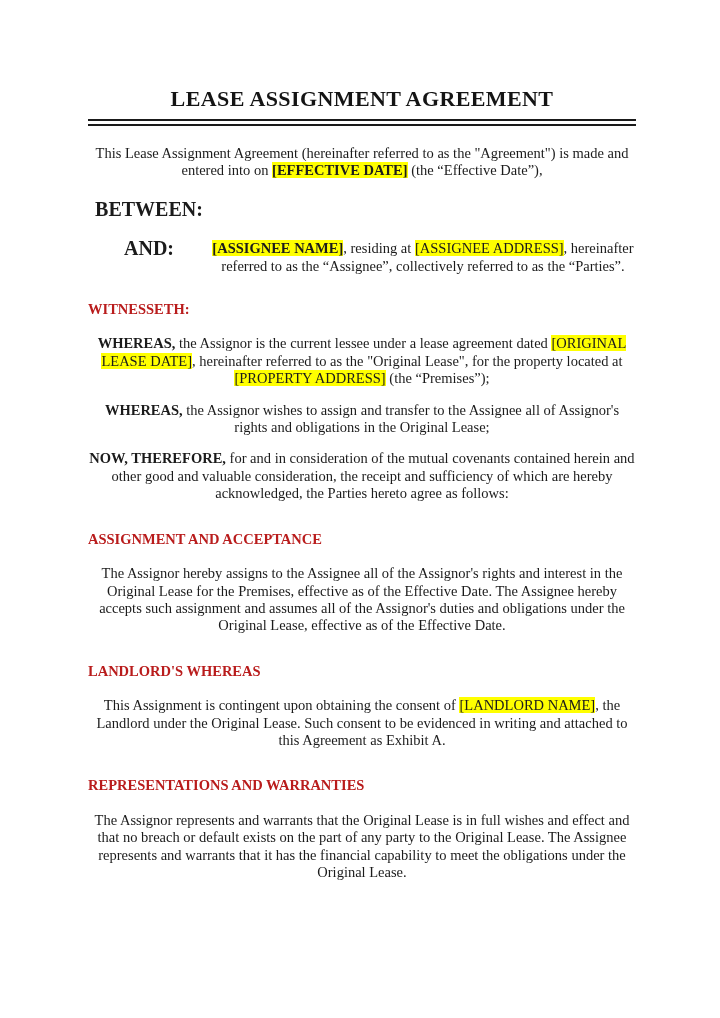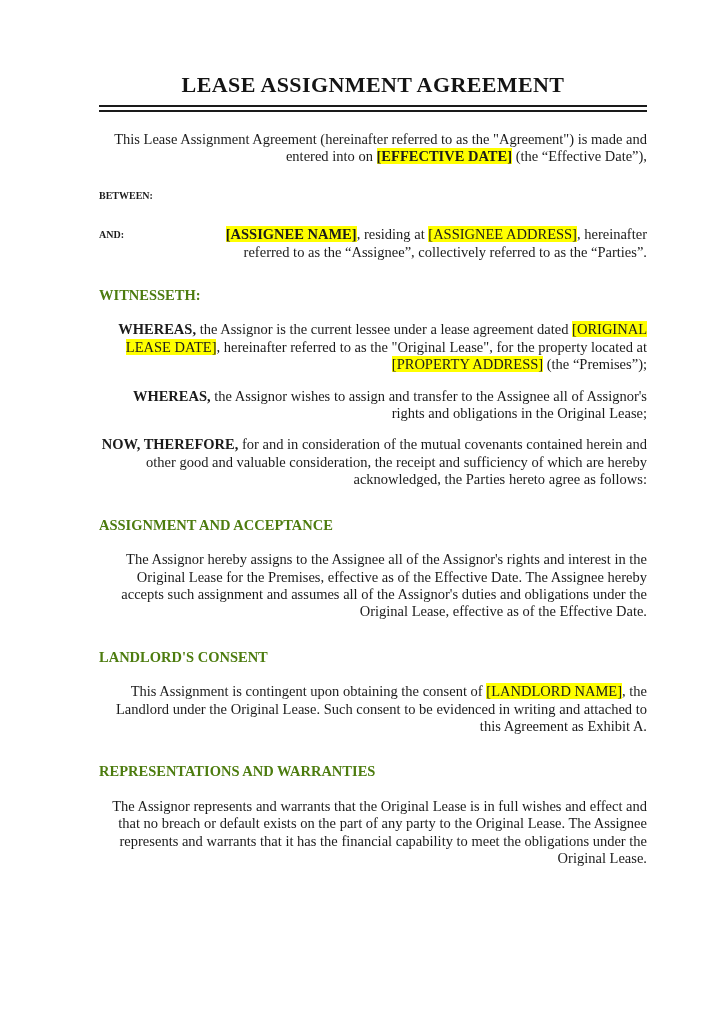--- a/index.html
+++ b/index.html
@@ -12,66 +12,66 @@
     width: 720px;
     height: 1018px;
     background: #ffffff;
     overflow: hidden;
     font-family: "Liberation Serif", serif;
     color: #1b1b1b;
   }
   .content {
     position: absolute;
     left: 88px;
-    top: 72px;
+    top: 86px;
     width: 548px;
-    margin-left: 11px;
   }
   .doc-title {
     margin: 0 0 7px 0;
     font-size: 22px;
     font-weight: bold;
     text-align: center;
     letter-spacing: 0.4px;
     color: #141414;
   }
   .title-rule {
     height: 3px;
     border-top: 2.5px solid #1a1a1a;
     border-bottom: 2.5px solid #1a1a1a;
     margin: 0 0 19px 0;
   }
   .para {
     margin: 0 0 14px 0;
     font-size: 14.5px;
     line-height: 17.4px;
-    text-align: right;
+    text-align: center;
   }
   .party-row {
     display: flex;
     align-items: flex-start;
     margin: 22px 0 0 0;
   }
   .party-row.first { margin-top: 21px; }
   .party-label {
     flex: 0 0 122px;
-    font-size: 10px;
+    font-size: 20px;
     line-height: 17.4px;
     font-weight: bold;
+    text-align: center;
   }
   .party-text {
     flex: 1 1 auto;
     margin: 0;
   }
   .heading {
     margin: 28px 0 17px 0;
     font-size: 14.5px;
     line-height: 17.4px;
     font-weight: bold;
-    color: #4d7c0f;
+    color: #b91c1c;
   }
   .heading.witnesseth { margin-top: 26px; }
   .b { font-weight: bold; }
   .hl { background: #ffff00; }
 </style>
 </head>
 <body>
 
 <div class="page">
   <div class="content">
@@ -93,20 +93,20 @@
     <h2 class="heading witnesseth">WITNESSETH:</h2>
 
     <p class="para"><span class="b">WHEREAS,</span><span> the Assignor is the current lessee under a lease agreement dated </span><span class="hl">[ORIGINAL LEASE DATE]</span><span>, hereinafter referred to as the "Original Lease", for the property located at </span><span class="hl">[PROPERTY ADDRESS]</span><span> (the “Premises”);</span></p>
     <p class="para"><span class="b">WHEREAS,</span><span> the Assignor wishes to assign and transfer to the Assignee all of Assignor's rights and obligations in the Original Lease;</span></p>
 
     <p class="para"><span class="b">NOW, THEREFORE,</span><span> for and in consideration of the mutual covenants contained herein and other good and valuable consideration, the receipt and sufficiency of which are hereby acknowledged, the Parties hereto agree as follows:</span></p>
 
     <h2 class="heading">ASSIGNMENT AND ACCEPTANCE</h2>
     <p class="para"><span>The Assignor hereby assigns to the Assignee all of the Assignor's rights and interest in the Original Lease for the Premises, effective as of the Effective Date. The Assignee hereby accepts such assignment and assumes all of the Assignor's duties and obligations under the Original Lease, effective as of the Effective Date.</span></p>
 
-    <h2 class="heading">LANDLORD'S CONSENT</h2>
+    <h2 class="heading">LANDLORD'S WHEREAS</h2>
     <p class="para"><span>This Assignment is contingent upon obtaining the consent of </span><span class="hl">[LANDLORD NAME]</span><span>, the Landlord under the Original Lease. Such consent to be evidenced in writing and attached to this Agreement as Exhibit A.</span></p>
 
     <h2 class="heading">REPRESENTATIONS AND WARRANTIES</h2>
     <p class="para"><span>The Assignor represents and warrants that the Original Lease is in full wishes and effect and that no breach or default exists on the part of any party to the Original Lease. The Assignee represents and warrants that it has the financial capability to meet the obligations under the Original Lease.</span></p>
 
   </div>
 </div>
 
 </body></html>

